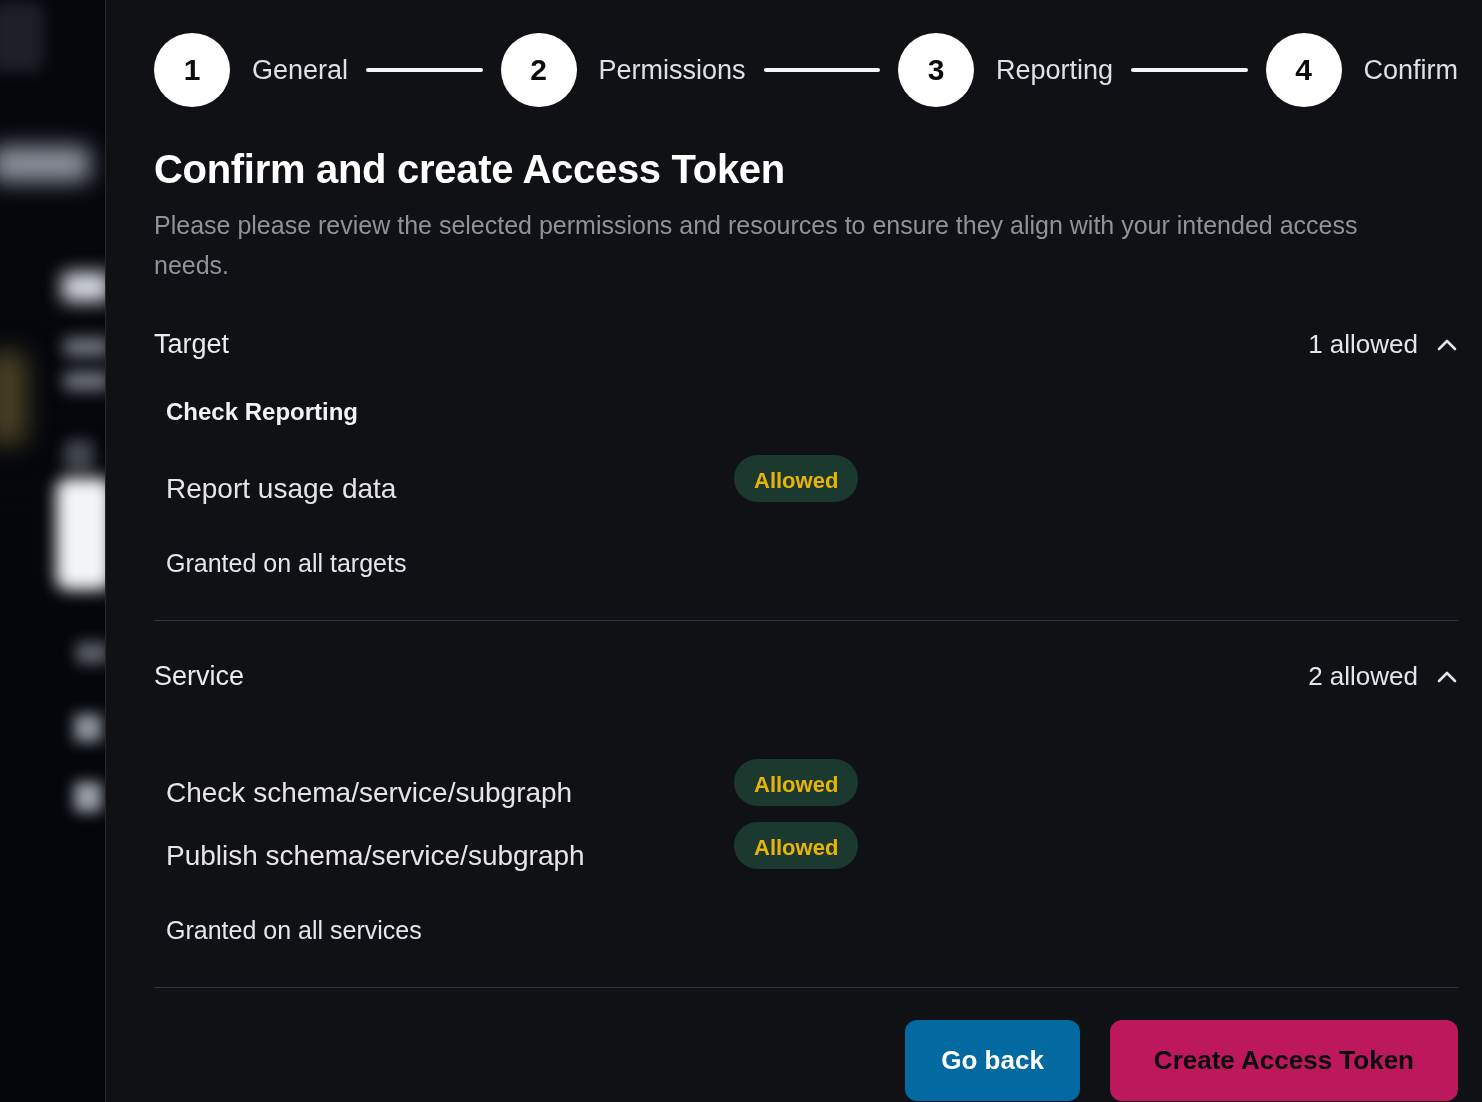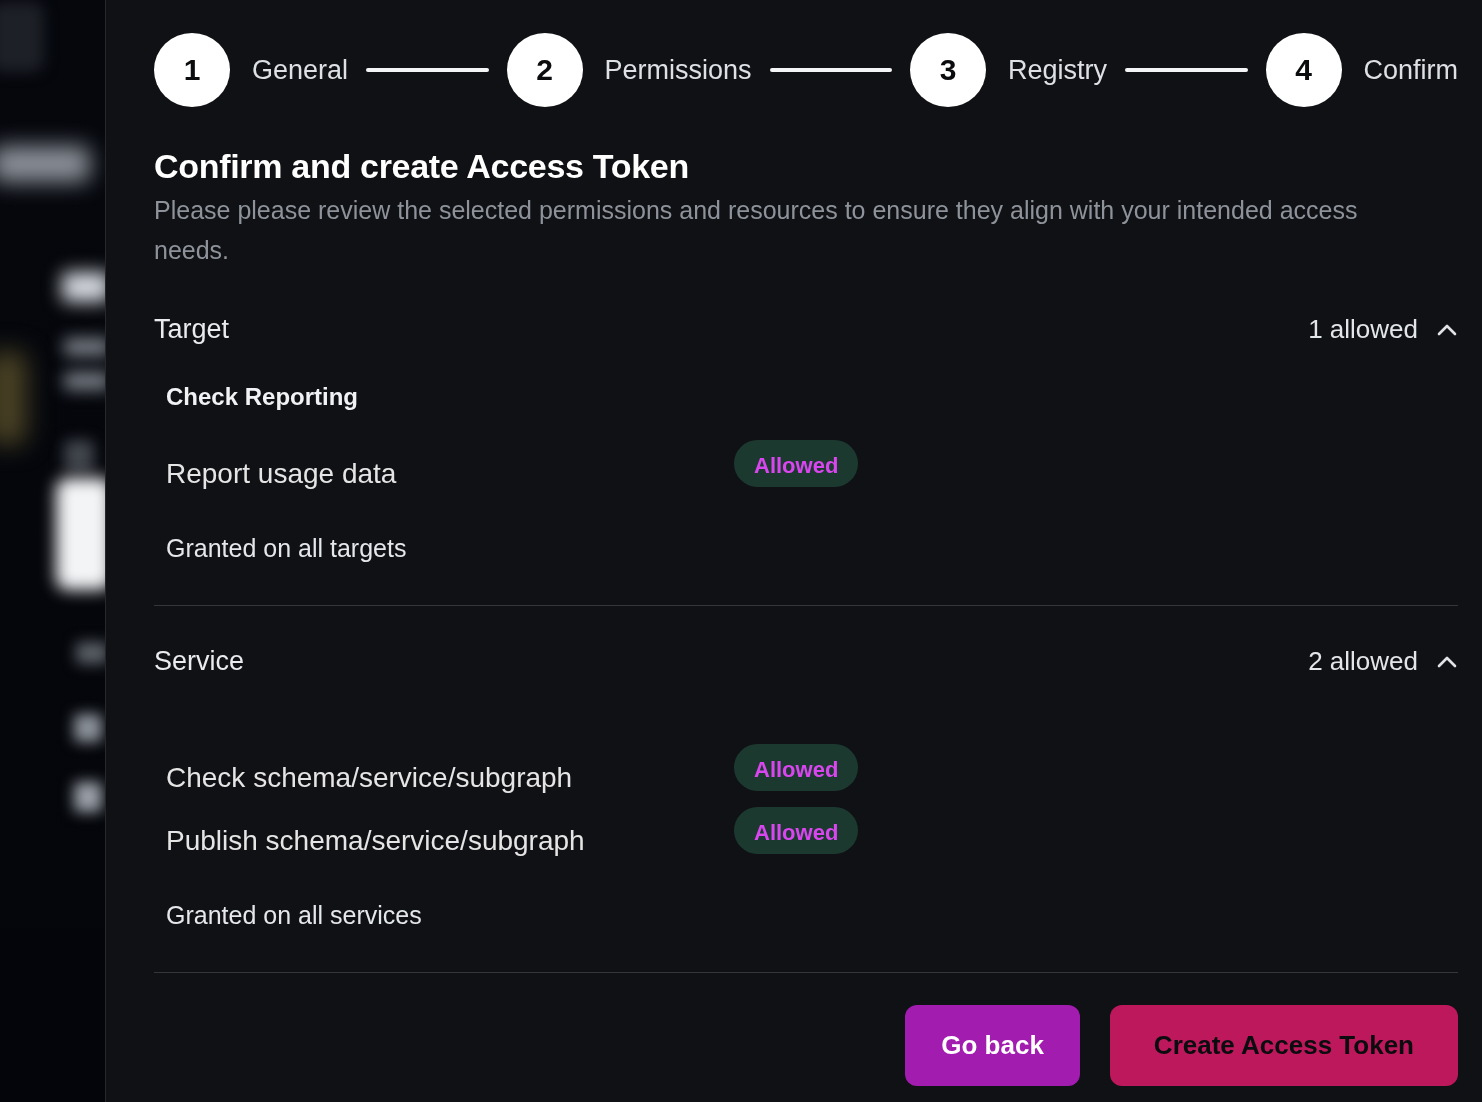--- a/index.html
+++ b/index.html
@@ -46,52 +46,52 @@
     width:76px; height:74px; border-radius:50%;
     background:#ffffff; color:#0b0c0e;
     font-size:30px; font-weight:700;
     display:flex; align-items:center; justify-content:center;
     flex:0 0 auto;
   }
   .step-label { margin-left:22px; font-size:27px; font-weight:500; color:#dde1e6; white-space:nowrap; }
   .connector { flex:1 1 auto; height:4px; background:#f4f5f6; border-radius:2px; margin:0 18px; }
 
   
-  .page-title { margin-top:40px; font-size:34px; font-weight:700; color:#ffffff; letter-spacing:-.3px; }
-  .page-desc  { margin-top:4px; font-size:25px; line-height:40px; color:#8e939b; max-width:1235px; }
+  .page-title { margin-top:40px; font-size:40px; font-weight:700; color:#ffffff; letter-spacing:-.3px; }
+  .page-desc  { margin-top:13px; font-size:25px; line-height:40px; color:#8e939b; max-width:1235px; }
 
   
   .section-header { display:flex; align-items:center; justify-content:space-between; cursor:pointer; }
   .section-header.first { margin-top:44px; }
   .section-header.second { margin-top:40px;gap:40px; }
   .section-title { font-size:27px; font-weight:500; color:#e9ebee; }
   .section-right { display:flex; align-items:center; gap:18px; }
   .allowed-count { font-size:26px; font-weight:500; color:#e2e5e9; }
   .chev { width:22px; height:14px; display:block; }
 
   .group { margin-top:38px; padding-left:12px; }
   .group-name { font-size:24px; font-weight:700; color:#f0f2f4; }
   .perm-rows { margin-top:26px; display:flex; flex-direction:column; gap:10px; }
   .perm-row { display:grid; grid-template-columns:568px auto; align-items:center; }
   .perm-label { font-size:28px; color:#e5e5e5;margin-top:21px; }
   .badge {
     justify-self:start;
     padding:13px 20px 8px 20px; border-radius:999px;
-    background:#1c3930; color:#d946ef;
+    background:#1c3930; color:#eab308;
     font-size:22px; font-weight:700;
   }
   .granted-note { margin-top:44px; padding-left:12px; font-size:25px; color:#e4e7eb; }
 
   .divider { border:none; border-top:1px solid #33363a; margin-top:42px; }
 
   
   .footer { margin-top:32px; display:flex; justify-content:flex-end; gap:30px; }
   .btn { height:81px; border:none; border-radius:12px; font-size:26px; font-weight:600;
          font-family:"Liberation Sans", sans-serif; cursor:pointer; display:flex; align-items:center; justify-content:center; }
-  .btn-secondary { background:#a21caf; color:#ffffff; padding:0 36px; }
+  .btn-secondary { background:#0369a1; color:#ffffff; padding:0 36px; }
   .btn-primary   { background:#be185d; color:#0b0c0e; padding:0 44px; }
 </style>
 </head>
 <body>
 
 <div class="backdrop">
   <div class="shape bd-card"></div>
   <div class="shape bd-band"></div>
   <div class="shape bd-head"></div>
   <div class="shape bd-sub1"></div>
@@ -112,21 +112,21 @@
       <div class="step-label">General</div>
     </div>
     <div class="connector"></div>
     <div class="step">
       <div class="step-circle">2</div>
       <div class="step-label">Permissions</div>
     </div>
     <div class="connector"></div>
     <div class="step">
       <div class="step-circle">3</div>
-      <div class="step-label">Registry</div>
+      <div class="step-label">Reporting</div>
     </div>
     <div class="connector"></div>
     <div class="step">
       <div class="step-circle">4</div>
       <div class="step-label">Confirm</div>
     </div>
   </div>
 
   <h1 class="page-title">Confirm and create Access Token</h1>
   <p class="page-desc">Please please review the selected permissions and resources to ensure they align with your intended access needs.</p>

